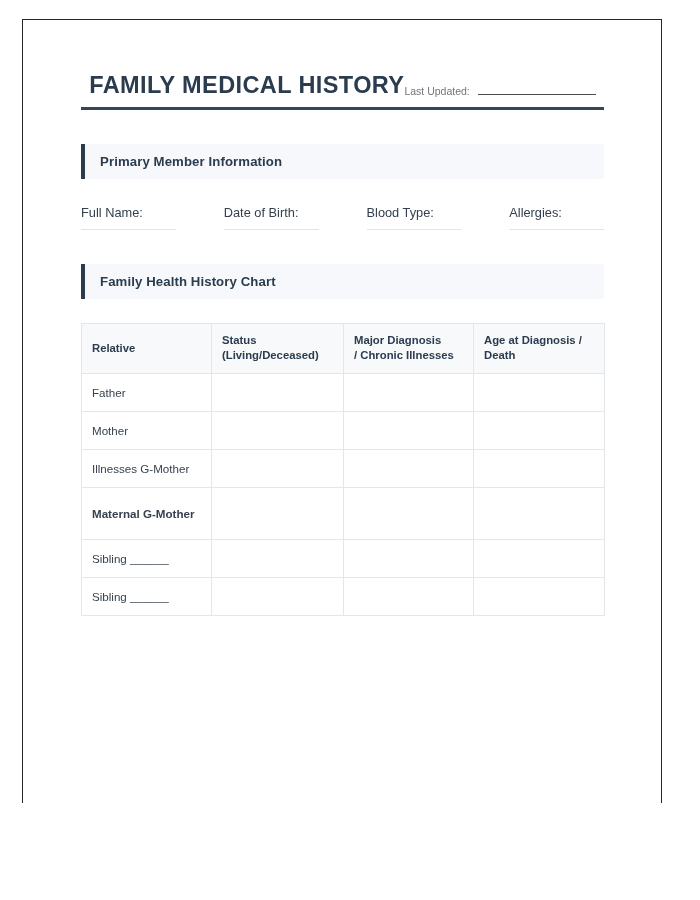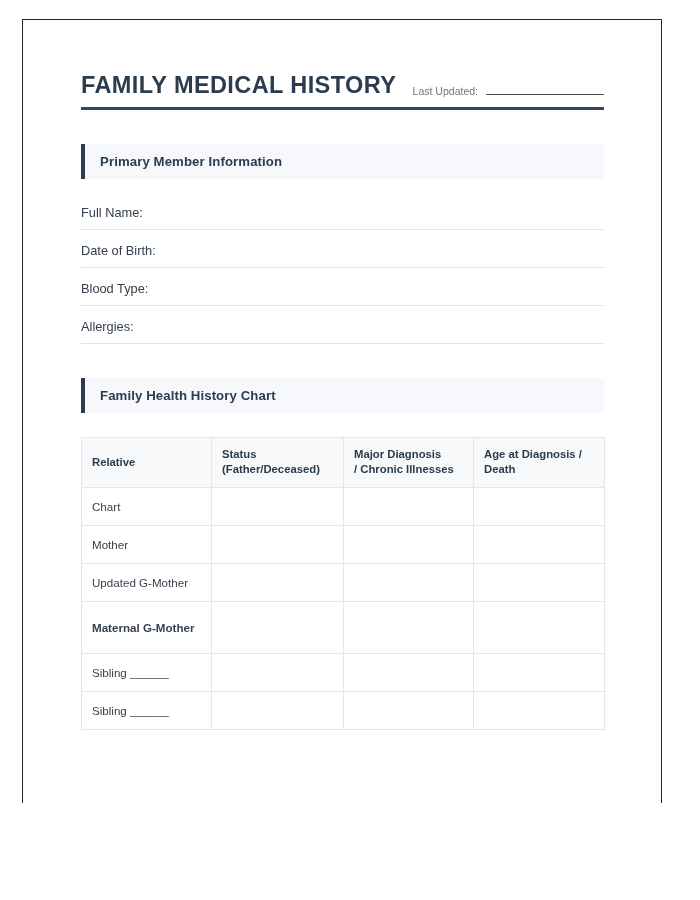--- a/index.html
+++ b/index.html
@@ -35,21 +35,21 @@
     position: absolute;
     left: 58px;
     top: 53px;
     width: 523px;
   }
 
   
   .title-row {
     display: flex;
     align-items: flex-end;
-    justify-content: space-between;
+    justify-content: center;
     padding-bottom: 4px;
   }
   .doc-title {
     font-size: 23.5px;
     font-weight: bold;
     letter-spacing: 0.4px;
     color: #2b3c4e;
     line-height: 1.1;
     margin: 0;
     white-space: nowrap;
@@ -97,24 +97,25 @@
     font-size: 13.2px;
     font-weight: bold;
     color: #2b3c4e;
     letter-spacing: 0.1px;
     text-align: center;
   }
 
   
   .form-grid {
     display: grid;
-    grid-template-columns: 1fr;
+    grid-template-columns: 1fr 1fr 1fr 1fr;
     column-gap: 19px;
     row-gap: 0;
     margin-top: 13px;
+    gap: 48px;
   }
   .form-field {
     padding-top: 11px;
     padding-bottom: 8px;
     border-bottom: 1px solid #e1e4e8;
     min-height: 36px;
     box-sizing: border-box;
   }
   .form-label {
     font-size: 12.8px;
@@ -203,40 +204,40 @@
 
     <div class="section-band">
       <div class="section-accent"></div>
       <div class="section-title">Family Health History Chart</div>
     </div>
 
     <table class="history-table">
       <thead>
         <tr>
           <th class="col-relative"><span>Relative</span></th>
-          <th class="col-status"><span>Status</span><br><span>(Father/Deceased)</span></th>
+          <th class="col-status"><span>Status</span><br><span>(Living/Deceased)</span></th>
           <th class="col-conditions"><span>Major Diagnosis</span><br><span>/ Chronic Illnesses</span></th>
           <th class="col-age"><span>Age at Diagnosis /</span><br><span>Death</span></th>
         </tr>
       </thead>
       <tbody id="table-body">
           <tr>
-            <td class="col-relative relative-cell">Chart</td>
+            <td class="col-relative relative-cell">Father</td>
             <td class="col-status fill-cell"></td>
             <td class="col-conditions fill-cell"></td>
             <td class="col-age fill-cell"></td>
           </tr>
           <tr>
             <td class="col-relative relative-cell">Mother</td>
             <td class="col-status fill-cell"></td>
             <td class="col-conditions fill-cell"></td>
             <td class="col-age fill-cell"></td>
           </tr>
           <tr>
-            <td class="col-relative relative-cell">Updated G-Mother</td>
+            <td class="col-relative relative-cell">Illnesses G-Mother</td>
             <td class="col-status fill-cell"></td>
             <td class="col-conditions fill-cell"></td>
             <td class="col-age fill-cell"></td>
           </tr>
           <tr class="tall-row">
             <td class="col-relative relative-cell">Maternal G-Mother</td>
             <td class="col-status fill-cell"></td>
             <td class="col-conditions fill-cell"></td>
             <td class="col-age fill-cell"></td>
           </tr>

